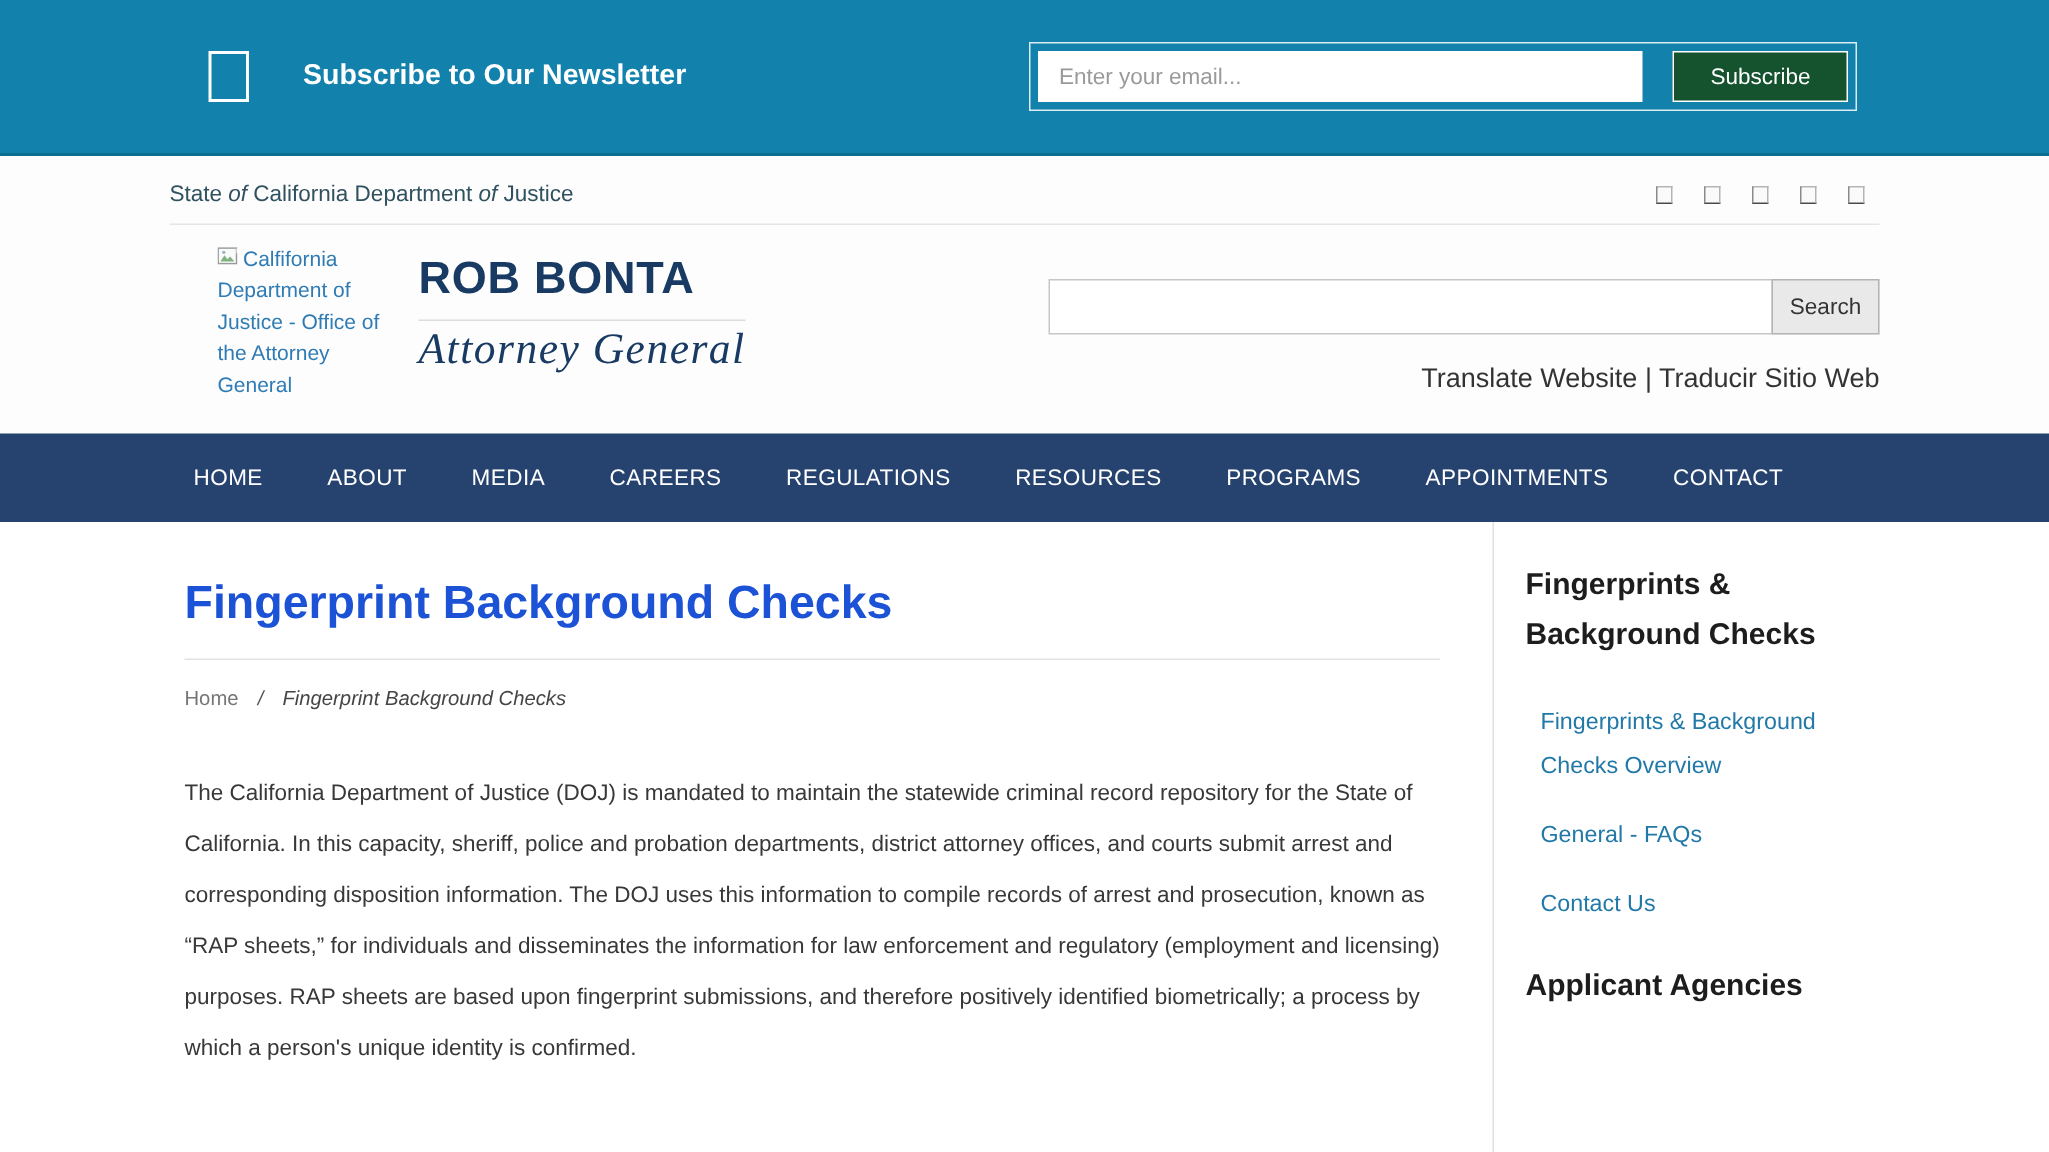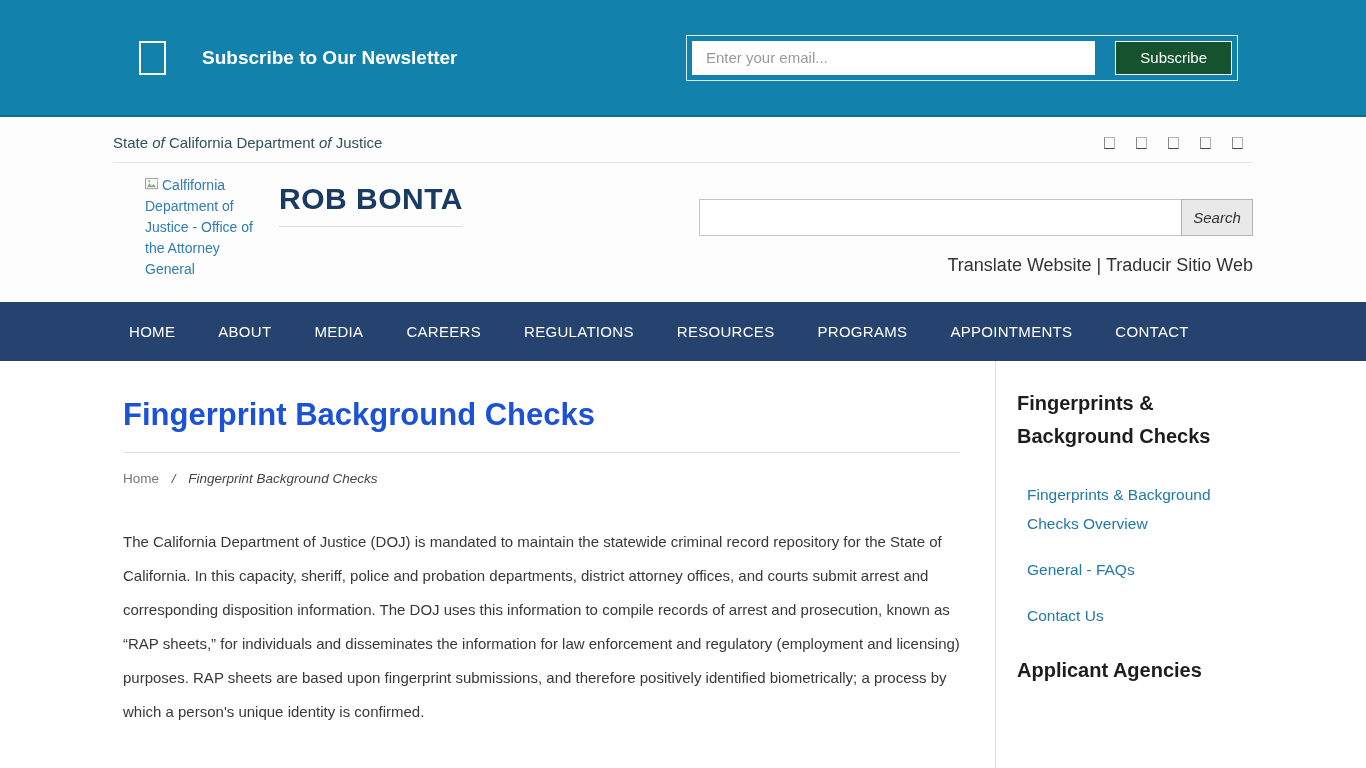--- a/index.html
+++ b/index.html
@@ -1,21 +1,21 @@
 <!DOCTYPE html>
 <html><head>
 <meta charset="utf-8">
 <style>
   * { margin:0; padding:0; box-sizing:border-box; }
   html,body { width:1366px; height:768px; overflow:hidden; background:#fff;
               font-family:"Liberation Sans", sans-serif; }
   .container { width:1170px; margin:0 auto; padding:0 15px; }
 
   
-  .newsletter-bar { background:#1282ac; height:117px; border-bottom:2px solid #0d6e92; }
+  .newsletter-bar { background:#1282ac; height:104px; border-bottom:2px solid #0d6e92; }
   .nl-inner { height:100%; display:flex; align-items:center; }
   .nl-left { display:flex; align-items:center; margin-left:26px; }
   .nl-icon { width:27px; height:34px; border:2px solid #fff; display:inline-block; }
   .nl-title { color:#fff; font-size:19px; font-weight:bold; margin-left:36px; }
   .nl-form { margin-left:auto; margin-right:15px; display:flex; align-items:stretch;
              border:1px solid rgba(255,255,255,0.85); padding:5px; gap:20px; width:552px; }
   .nl-input { flex:1; border:none; outline:none; height:34px; padding:0 14px;
               font-size:15px; color:#333; font-family:"Liberation Sans",sans-serif; }
   .nl-input::placeholder { color:#9a9a9a; }
   .nl-btn { background:#14532d; color:#fff; border:1px solid #fff; height:34px;
@@ -37,21 +37,21 @@
   .ag-name { font-size:30px; font-weight:bold; color:#183a63; letter-spacing:0.5px; }
   .ag-rule { height:1px; background:#dcdcdc; margin:10px 0 3px; }
   .ag-title { font-family:"Liberation Serif", serif; font-style:italic; font-size:29px;
               color:#183a63; letter-spacing:1px; }
   .header-right { margin-left:auto; width:554px; }
   .search-row { display:flex; margin-top:24px; }
   .search-input { flex:1; height:37px; border:1px solid #c6c6c6; outline:none;
                   padding:0 10px; font-size:15px; font-family:"Liberation Sans",sans-serif; }
   .search-btn { width:72px; height:37px; background:#e9e9e9; border:1px solid #b4b4b4;
                 color:#333; font-size:15px; cursor:pointer; margin-left:-1px;
-                font-family:"Liberation Sans",sans-serif;font-style:italic; }
+                font-family:"Liberation Sans",sans-serif; }
   .translate { text-align:right; margin-top:19px; font-size:18px; color:#333; cursor:pointer; }
 
   
   .main-nav { background:#26426e; height:59px; }
   .nav-inner { height:100%; display:flex; align-items:center; }
   .nav-link { color:#fff; font-size:15px; letter-spacing:0.3px; text-decoration:none;
               padding:0 20px; margin-right:3px; cursor:pointer; }
   .nav-link:first-child { margin-left:-4px; }
 
   
@@ -109,20 +109,21 @@
           <svg width="15" height="15" viewBox="0 0 16 16">
             <rect x="0.5" y="1.5" width="13" height="11" fill="#fafafa" stroke="#9a9a9a"></rect>
             <path d="M2 11 L5 6.5 L7 9.5 L9 7.5 L12 11 Z" fill="#7fb27f"></path>
             <circle cx="4.5" cy="4.5" r="1.2" fill="#9ab4c4"></circle>
             <path d="M13.5 1.5 L15.5 3.5 L13.5 5.5 Z" fill="#fff"></path>
           </svg><span>Calfifornia Department of Justice - Office of the Attorney General</span>
         </div>
         <div class="ag-block">
           <div class="ag-name">ROB BONTA</div>
           <div class="ag-rule"></div>
+          <div class="ag-title">Attorney General</div>
         </div>
         <div class="header-right">
           <div class="search-row">
             <input class="search-input" type="text" style="">
             <button class="search-btn">Search</button>
           </div>
           <div class="translate">Translate Website | Traducir Sitio Web</div>
         </div>
       </div>
     </div>

